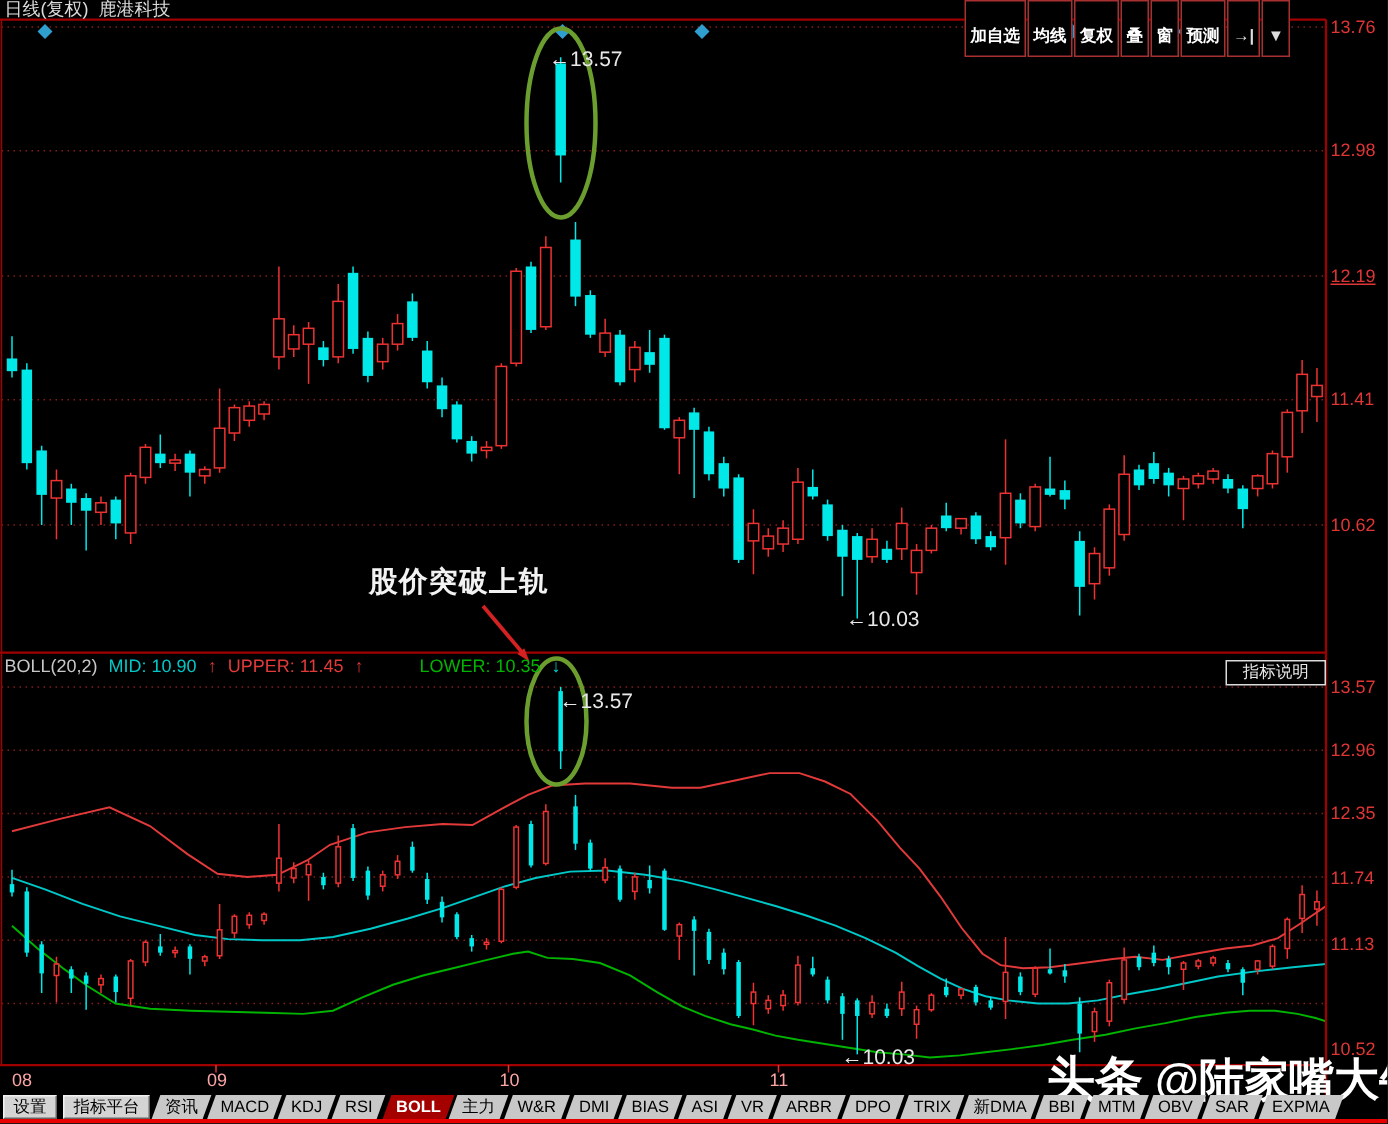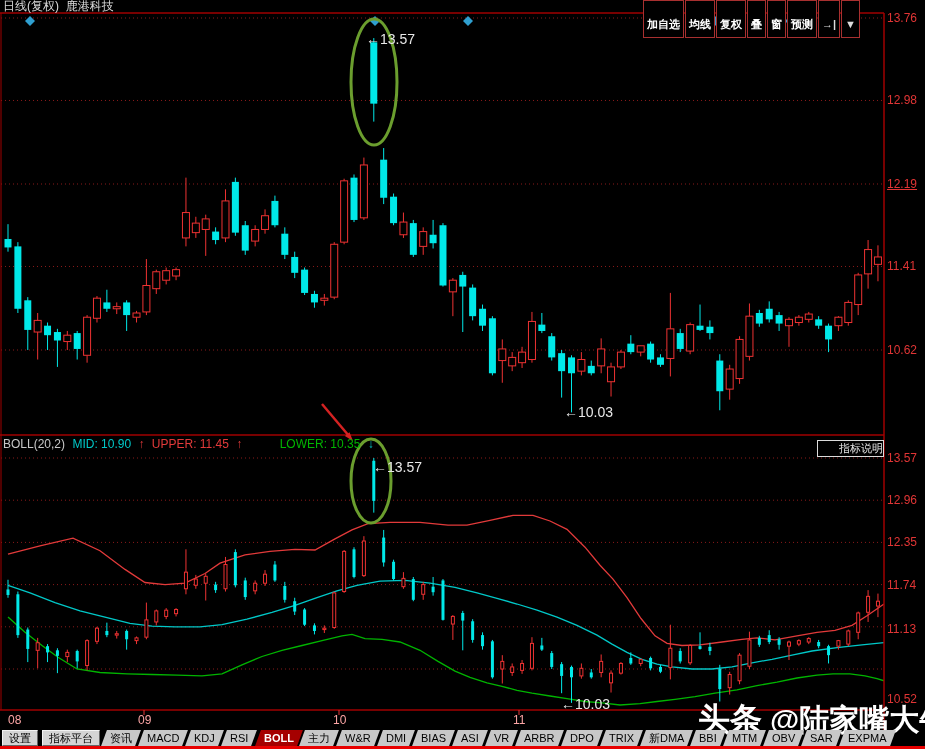--- a/index.html
+++ b/index.html
@@ -16,21 +16,21 @@
   
   .boll-bar{position:absolute;left:3px;top:437px;height:15px;z-index:4;font-size:12px;line-height:15px;white-space:nowrap;}
   .boll-bar span{margin-right:4px;}
   .t-name{color:#c8c8c8;}
   .t-mid{color:#00c8c8;}
   .t-upper{color:#e23a3a;}
   .t-lower{color:#00b400;padding-left:30px;}
   .arr-up{color:#e23a3a;font-weight:bold;}
   .arr-dn{color:#00c8c8;font-weight:bold;}
   .help-btn{position:absolute;left:817px;top:440px;width:67px;height:17px;z-index:5;background:#000;
-    border:1px solid #dcdcdc;color:#e8e8e8;font-size:11px;line-height:15px;text-align:right;padding:0;
+    border:1px solid #dcdcdc;color:#e8e8e8;font-size:11px;line-height:15px;text-align:center;padding:0;
     font-family:"Liberation Sans","DejaVu Sans",sans-serif;}
   
   #gutters{position:absolute;left:886px;top:0;width:39px;height:749px;z-index:3;}
   .price-label{position:absolute;left:1px;font-size:12px;color:#e03535;}
   #x-axis{position:absolute;left:0;top:713px;width:884px;height:14px;z-index:3;}
   .month-label{position:absolute;top:0;font-size:12px;color:#fca5a5;}
   
   .annot-breakout{position:absolute;left:246px;top:375px;z-index:5;font-size:19px;font-weight:bold;color:#f2f2f2;letter-spacing:1px;}
   .val-label{position:absolute;z-index:5;font-size:14px;color:#e8e8e8;white-space:nowrap;}
   .peak-main{left:366px;top:31px;}
@@ -854,20 +854,21 @@
       <div class="price-label" style="top: 622px;">11.13</div>
       <div class="price-label" style="top: 692px;">10.52</div>
     </div>
   <div id="x-axis">
       <div class="month-label" style="left: 8px;">08</div>
       <div class="month-label" style="left: 138px;">09</div>
       <div class="month-label" style="left: 333px;">10</div>
       <div class="month-label" style="left: 513px;">11</div>
     </div>
 
+  <div class="annot-breakout">股价突破上轨</div>
   <div class="val-label peak-main">←13.57</div>
   <div class="val-label peak-boll">←13.57</div>
   <div class="val-label low-main">←10.03</div>
   <div class="val-label low-boll">←10.03</div>
 
   <div class="watermark">
     <span class="wm-brand">头条</span><span class="wm-handle">@陆家嘴大牛</span>
   </div>
 
   <div class="tabbar">

